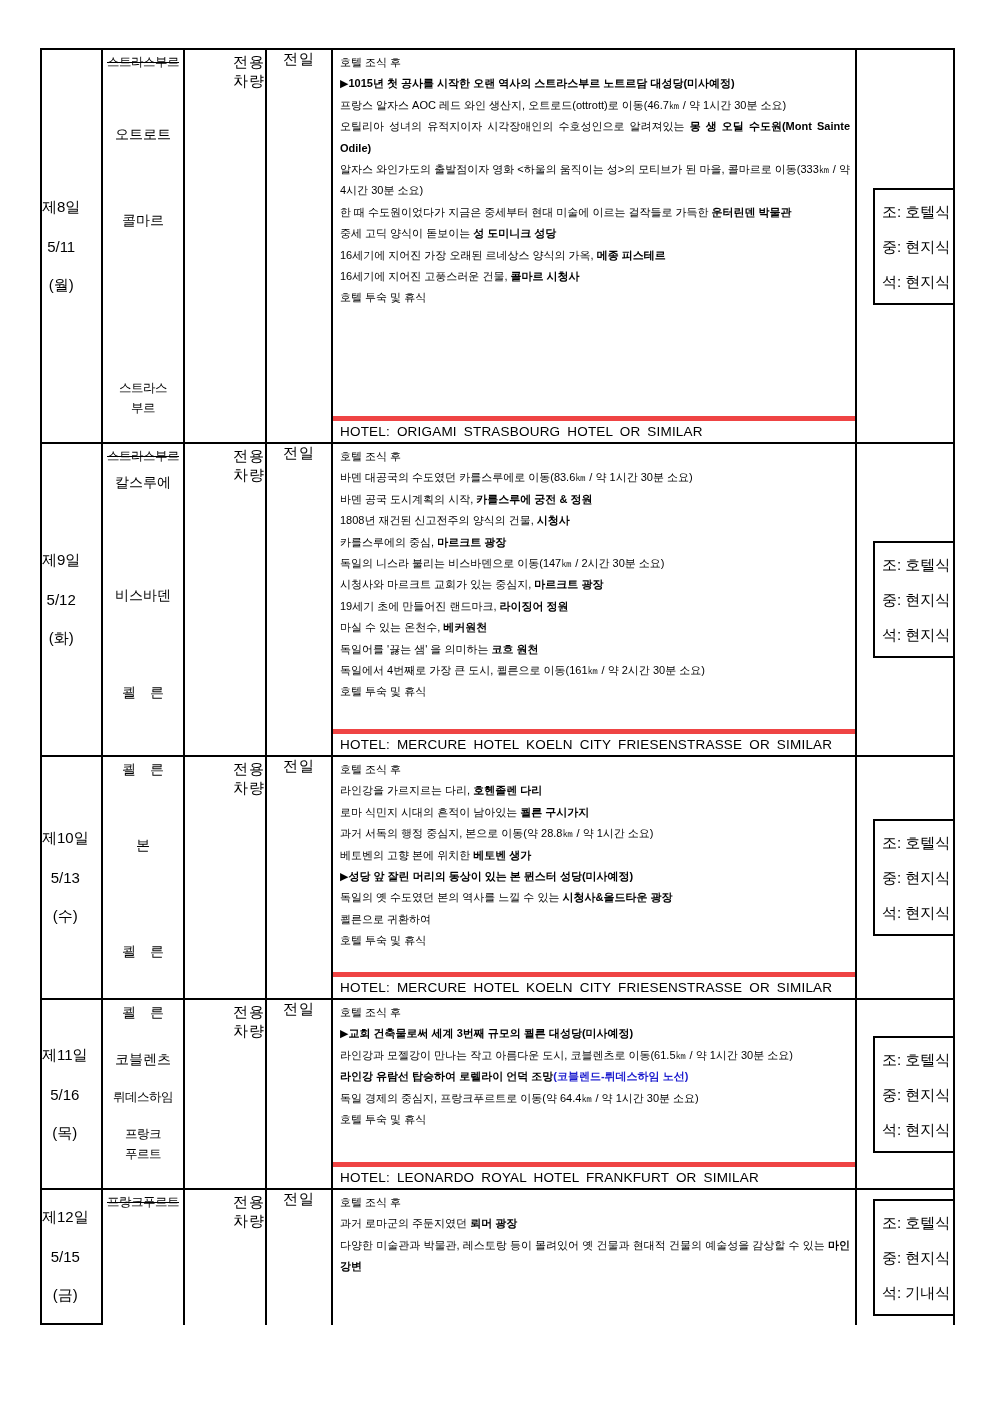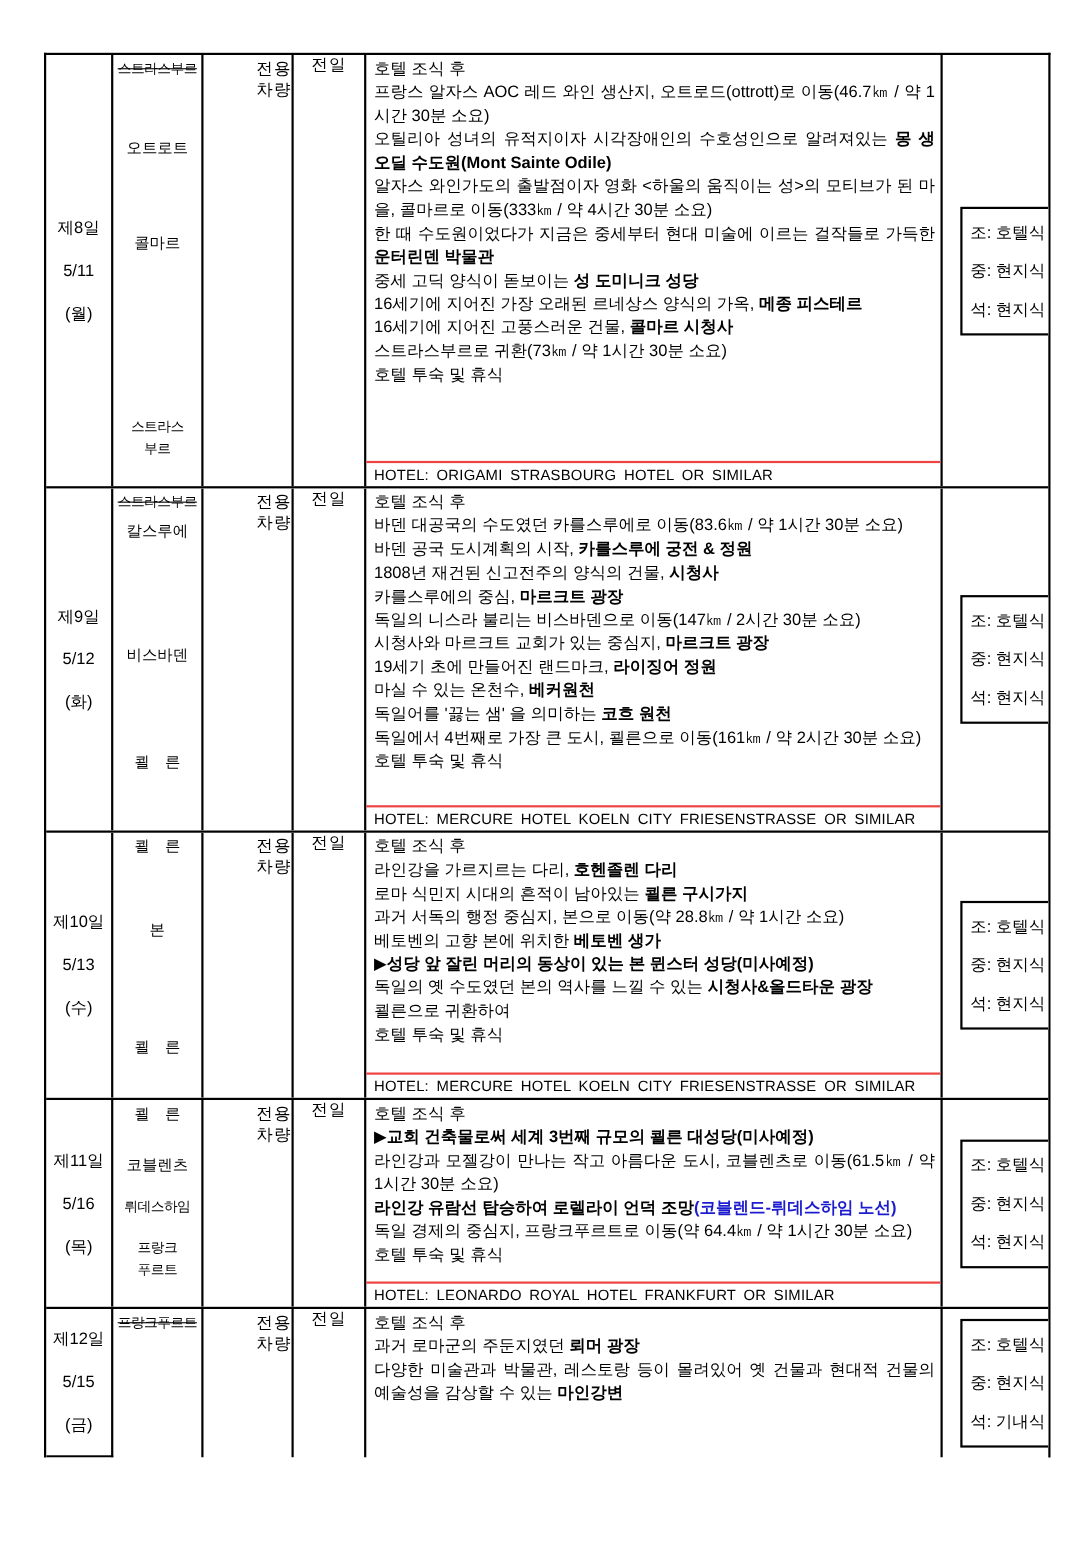--- a/index.html
+++ b/index.html
@@ -15,21 +15,21 @@
   }
   .t-row{display:flex;border-bottom:2px solid #000;overflow:hidden;box-sizing:border-box;}
   .t-row:last-child{border-bottom:none;}
   
   .t-row:nth-of-type(1){height:394px;}
   .t-row:nth-of-type(2){height:313px;}
   .t-row:nth-of-type(3){height:243px;}
   .t-row:nth-of-type(4){height:190px;}
   .t-row:nth-of-type(5){height:135px;}
   .c{box-sizing:border-box;border-right:2px solid #000;flex-shrink:0;}
-  .cell-day{width:61px;display:flex;align-items:center;justify-content:center;text-align:center;}
+  .cell-day{width:61px;display:flex;align-items:center;text-align:center;}
   .t-row:last-child .cell-day{border-bottom:2px solid #000;}
   .day-inner{display:flex;flex-direction:column;gap:21px;font-size:15px;}
   .cell-loc{width:82px;position:relative;}
   .loc{
     position:absolute;left:0;right:0;text-align:center;font-size:14px;line-height:20px;
     white-space:pre-line;word-spacing:10px;
   }
   .loc.long{font-size:12.5px;letter-spacing:-0.5px;word-spacing:0;}
   .loc.strike{text-decoration:line-through;}
   
@@ -46,25 +46,25 @@
   .t-row:nth-of-type(3) .loc:nth-child(3){top:184px;}
   .t-row:nth-of-type(4) .loc:nth-child(1){top:2px;}
   .t-row:nth-of-type(4) .loc:nth-child(2){top:49px;}
   .t-row:nth-of-type(4) .loc:nth-child(3){top:87px;}
   .t-row:nth-of-type(4) .loc:nth-child(4){top:109px;margin-top:15px;}
   .t-row:nth-of-type(5) .loc:nth-child(1){top:2px;}
   .cell-veh{width:82px;text-align:center;padding-top:3px;font-size:15px;letter-spacing:1px;padding-left:48px;}
   .cell-dur{width:66px;text-align:center;padding-top:0;font-size:15px;letter-spacing:1px;}
   .cell-itin{width:524px;display:flex;flex-direction:column;}
   .it-main{flex:1;padding:2px 5px 0 7px;overflow:hidden;}
-  .it-line{font-size:15px;line-height:21.4px;text-align:justify;}
+  .it-line{font-size:11px;line-height:21.4px;text-align:justify;}
   .seg-b{font-weight:700;}
   .seg-blue{font-weight:700;color:#1c1ccE;}
   .hotel-line{
-    border-top:2px solid #ef4444;height:21px;display:flex;align-items:center;
+    border-top:5px solid #ef4444;height:21px;display:flex;align-items:center;
     padding:0 7px;font-size:13.5px;letter-spacing:0.2px;word-spacing:3px;white-space:nowrap;overflow:hidden;
   }
   .cell-meals{flex:1;border-right:none;display:flex;align-items:center;justify-content:center;padding-left:16px;}
   .meal-box{
     border:2px solid #000;width:86px;box-sizing:border-box;
     padding:4px 2px 4px 7px;font-size:15px;line-height:35px;background:#fff;
   }
 </style>
 </head>
 <body>
@@ -88,28 +88,28 @@
         </div>
     <div class="c cell-veh">
       <span>전용차량</span>
     </div>
     <div class="c cell-dur">
       <span>전일</span>
     </div>
     <div class="c cell-itin">
       <div class="it-main">
             <div class="it-line"><span class="">호텔 조식 후</span></div>
+            <div class="it-line"><span class="seg-b">▶1015년 첫 공사를 시작한 오랜 역사의 스트라스부르 노트르담 대성당(미사예정)</span></div>
             <div class="it-line"><span class="">프랑스 알자스 AOC 레드 와인 생산지, 오트로드(ottrott)로 이동(46.7㎞ / 약 1시간 30분 소요)</span></div>
             <div class="it-line"><span class="">오틸리아 성녀의 유적지이자 시각장애인의 수호성인으로 알려져있는 </span><span class="seg-b">몽 생 오딜 수도원(Mont Sainte Odile)</span></div>
             <div class="it-line"><span class="">알자스 와인가도의 출발점이자 영화 &lt;하울의 움직이는 성&gt;의 모티브가 된 마을, 콜마르로 이동(333㎞ / 약 4시간 30분 소요)</span></div>
             <div class="it-line"><span class="">한 때 수도원이었다가 지금은 중세부터 현대 미술에 이르는 걸작들로 가득한 </span><span class="seg-b">운터린덴 박물관</span></div>
             <div class="it-line"><span class="">중세 고딕 양식이 돋보이는 </span><span class="seg-b">성 도미니크 성당</span></div>
             <div class="it-line"><span class="">16세기에 지어진 가장 오래된 르네상스 양식의 가옥, </span><span class="seg-b">메종 피스테르</span></div>
             <div class="it-line"><span class="">16세기에 지어진 고풍스러운 건물, </span><span class="seg-b">콜마르 시청사</span></div>
-            <div class="it-line"><span class="">스트라스부르로 귀환(73㎞ / 약 1시간 30분 소요)</span></div>
             <div class="it-line"><span class="">호텔 투숙 및 휴식</span></div>
           </div>
       <div class="hotel-line">HOTEL: ORIGAMI STRASBOURG HOTEL OR SIMILAR</div>
     </div>
     <div class="c cell-meals">
       <div class="meal-box">
             <div>조: 호텔식</div>
             <div>중: 현지식</div>
             <div>석: 현지식</div>
           </div>

